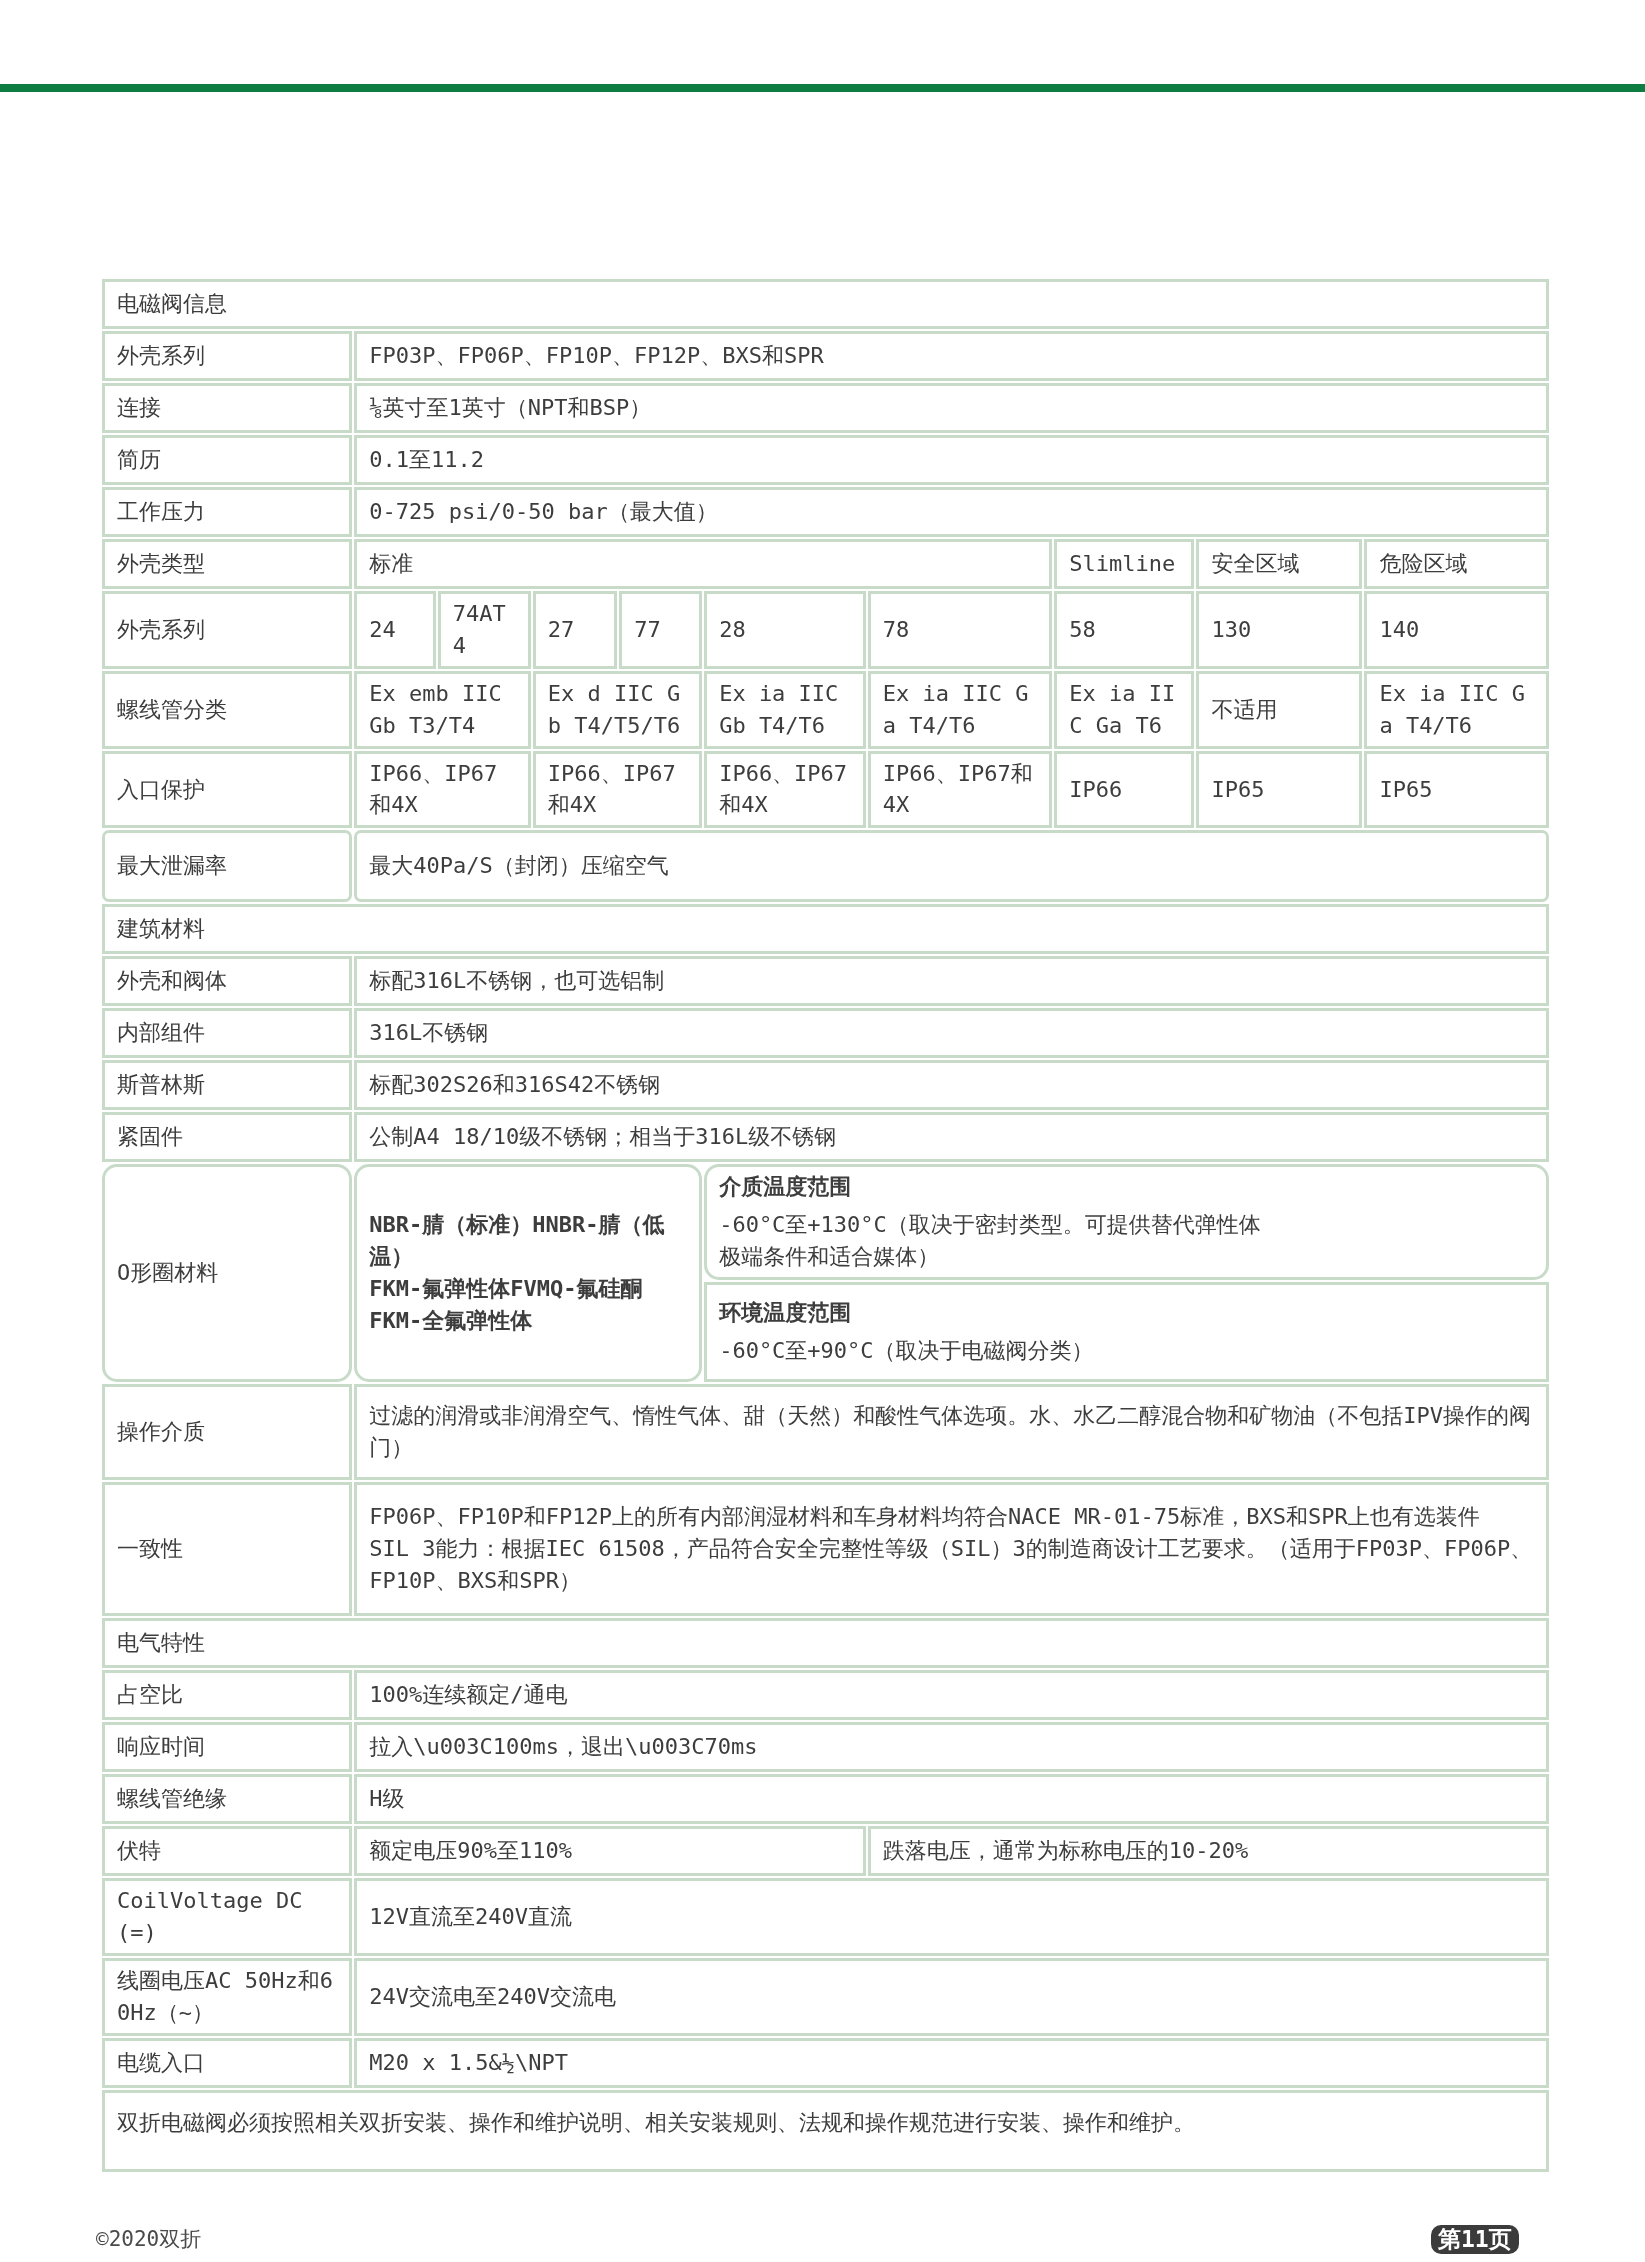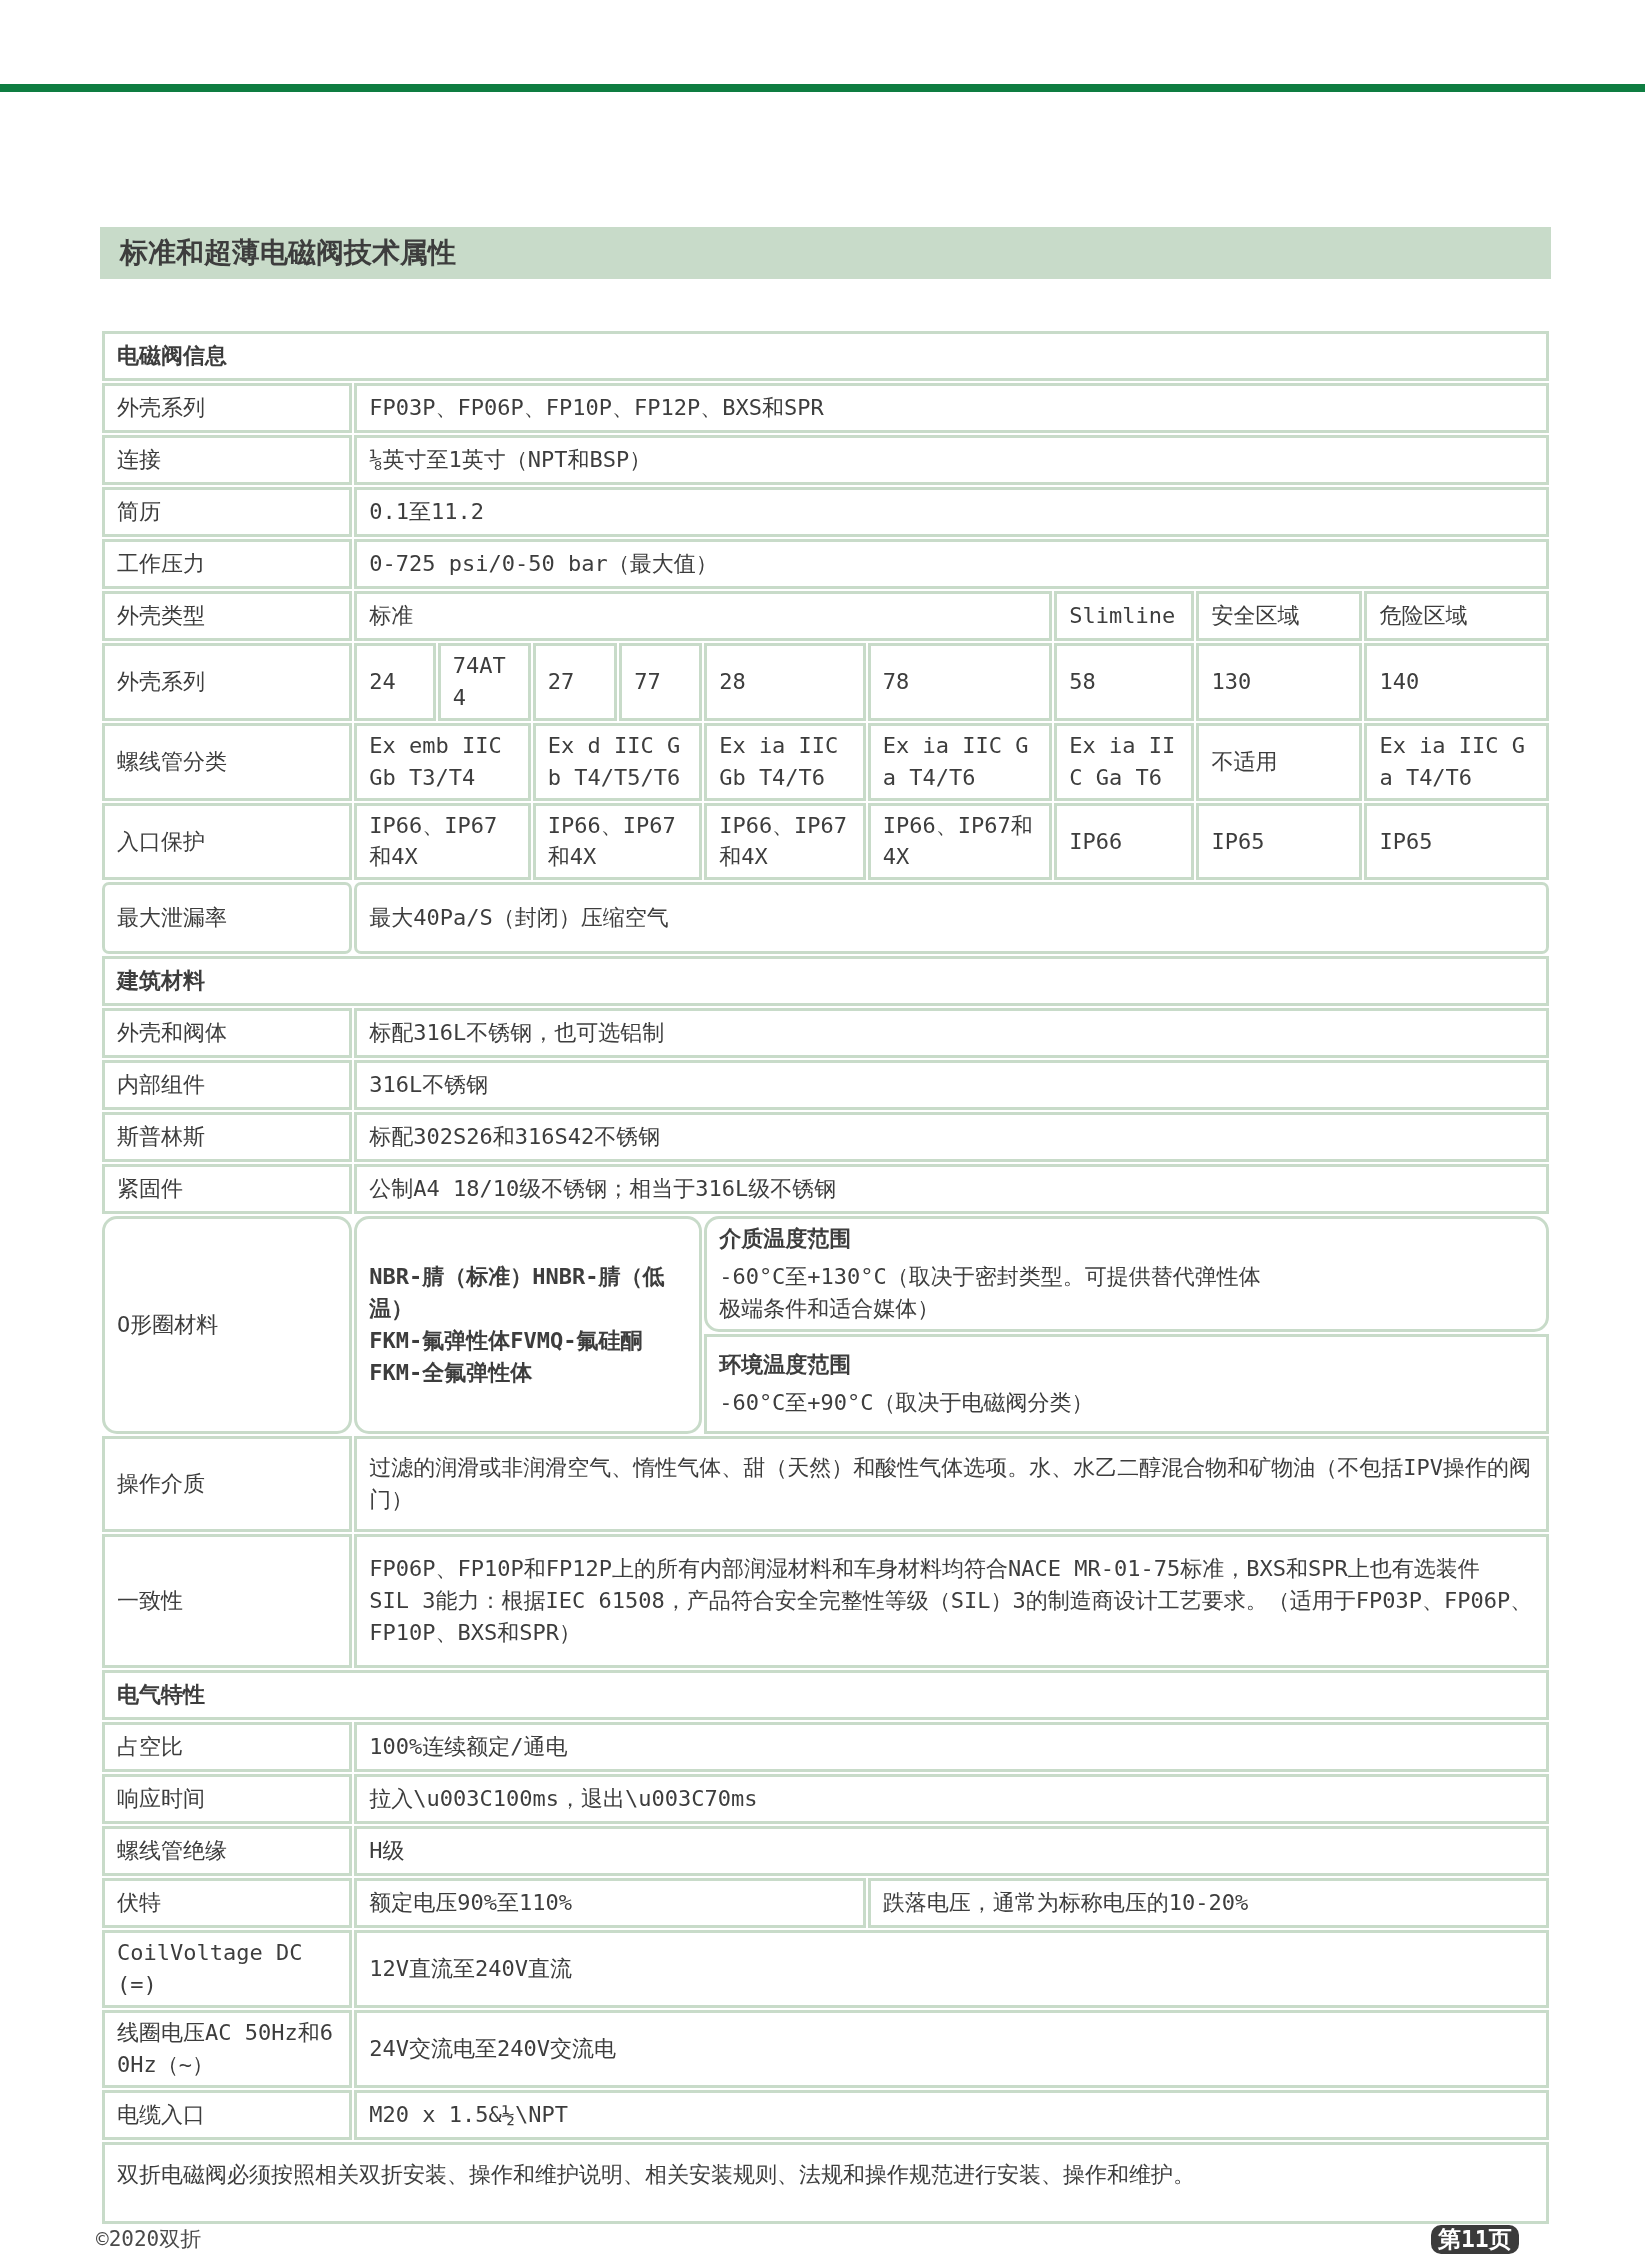--- a/index.html
+++ b/index.html
@@ -17,21 +17,21 @@
   table.spec{
     margin-top:50px;width:100%;table-layout:fixed;
     border-collapse:separate;border-spacing:2px;
   }
   table.spec td{
     border:3px solid #c8dbc9;background:#ffffff;box-sizing:border-box;
     padding:4px 12px;font-size:22px;line-height:1.45;vertical-align:middle;
     overflow:hidden;word-break:break-all;
   }
   td.section{
-    background:#c8dbc9;border-color:#c8dbc9;font-weight:bold;
+    background:#c8dbc9;border-color:#c8dbc9;font-weight:normal;
     font-size:27px;padding-left:18px;
   }
   tr.rs  td{height:50px;}
   tr.r1  td{height:50px;}
   tr.r2  td{height:74px;}
   tr.r3  td{height:72px;border-radius:7px;}
   tr.ra  td{height:107px;border-radius:15px;}
   tr.rb  td{height:100px;}
   tr.rm  td{height:96px;}
   tr.rc  td{height:134px;}
@@ -46,21 +46,20 @@
     font-weight:bold;font-size:23px;line-height:29px;padding:0 7px;border-radius:10px;
   }
 </style>
 </head>
 <body>
 
 <div class="topbar"></div>
 
 <div class="content">
 
-  <div class="title-banner">标准和超薄电磁阀技术属性</div>
 
   <table class="spec">
     <colgroup>
       <col style="width:17.5%">
         <col style="width:5.7%">
         <col style="width:6.5%">
       <col style="width:5.9%">
         <col style="width:5.8%">
         <col style="width:11.3%">
       <col style="width:12.9%">

